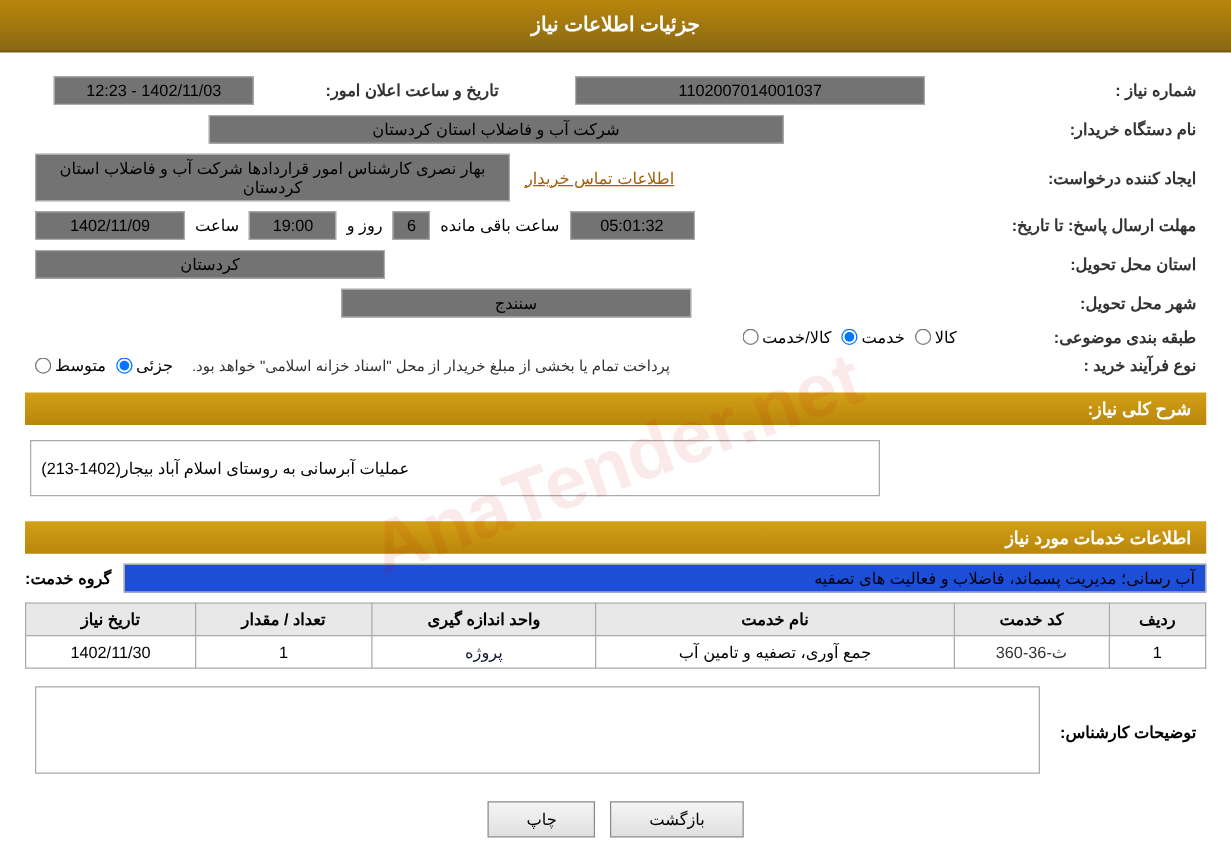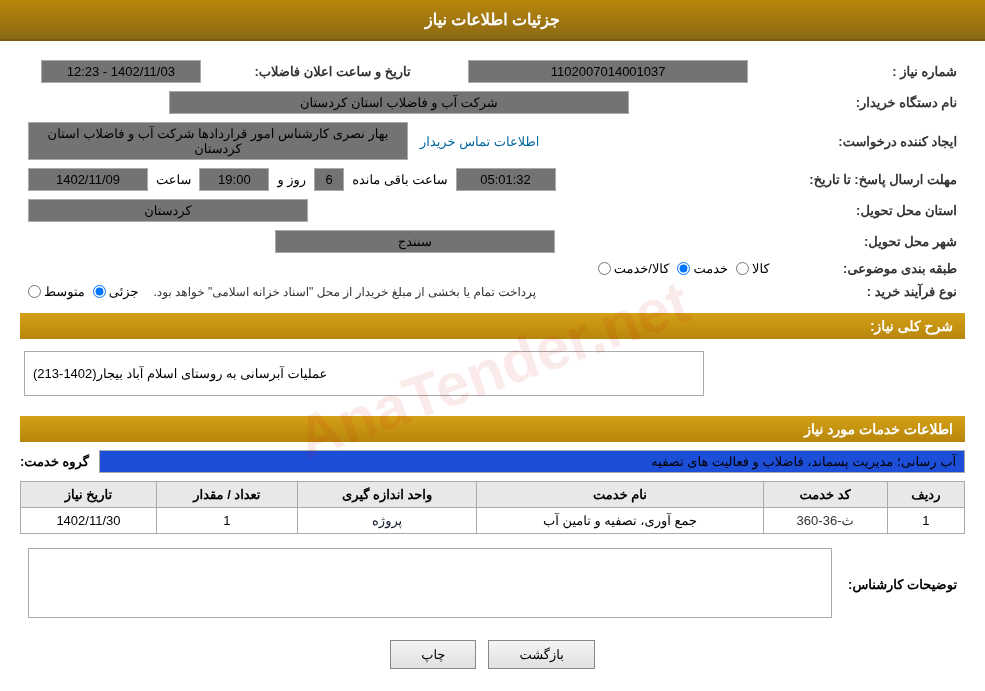--- a/index.html
+++ b/index.html
@@ -55,21 +55,22 @@
       text-align: center;
       display: inline-block;
     }
     .input-wide {
       width: 280px;
     }
     .input-date {
       width: 160px;
     }
     .link-blue {
-      color: #0369a1;
+      color: #a16207;
+      text-decoration: underline;
       cursor: pointer;
       text-align: center;
     }
     .radio-group {
       display: flex;
       align-items: center;
       gap: 8px;
       flex-direction: row-reverse;
       justify-content: flex-end;
     }
@@ -199,21 +200,21 @@
     <div class="watermark">AnaTender.net</div>
 
     <table class="info-table">
       <tbody>
           <tr>
         <td class="label-cell">شماره نیاز :</td>
         <td class="value-cell">
           <div class="input-box input-wide">1102007014001037</div>
         </td>
         <td style="width:20px;"></td>
-        <td class="label-cell">تاریخ و ساعت اعلان فاضلاب:</td>
+        <td class="label-cell">تاریخ و ساعت اعلان امور:</td>
         <td class="value-cell">
           <div class="input-box input-date">1402/11/03 - 12:23</div>
         </td>
       </tr>
 
       <tr>
         <td class="label-cell">نام دستگاه خریدار:</td>
         <td colspan="4" class="value-cell">
           <div class="input-box" style="width:460px;">شرکت آب و فاضلاب استان کردستان</div>
         </td>

